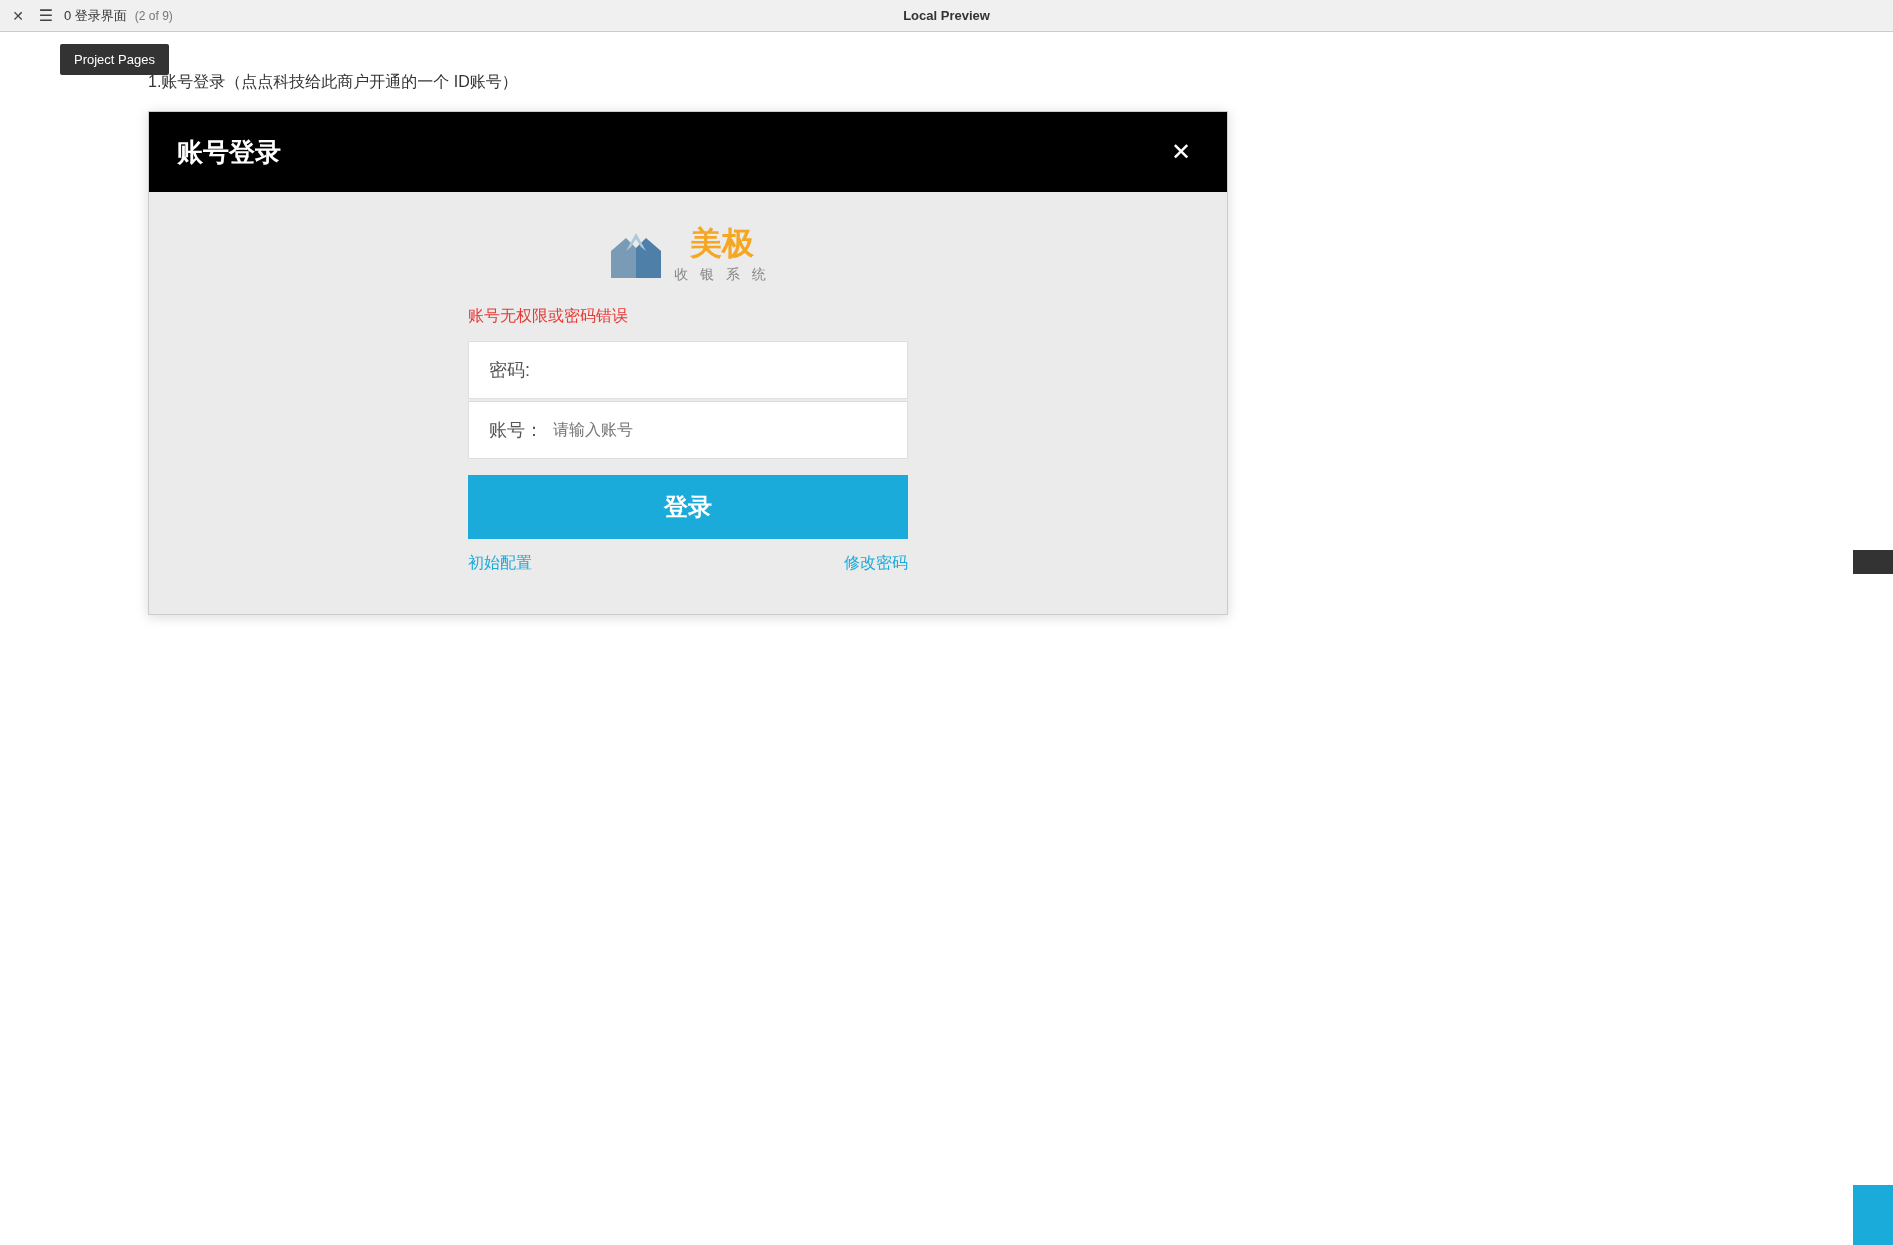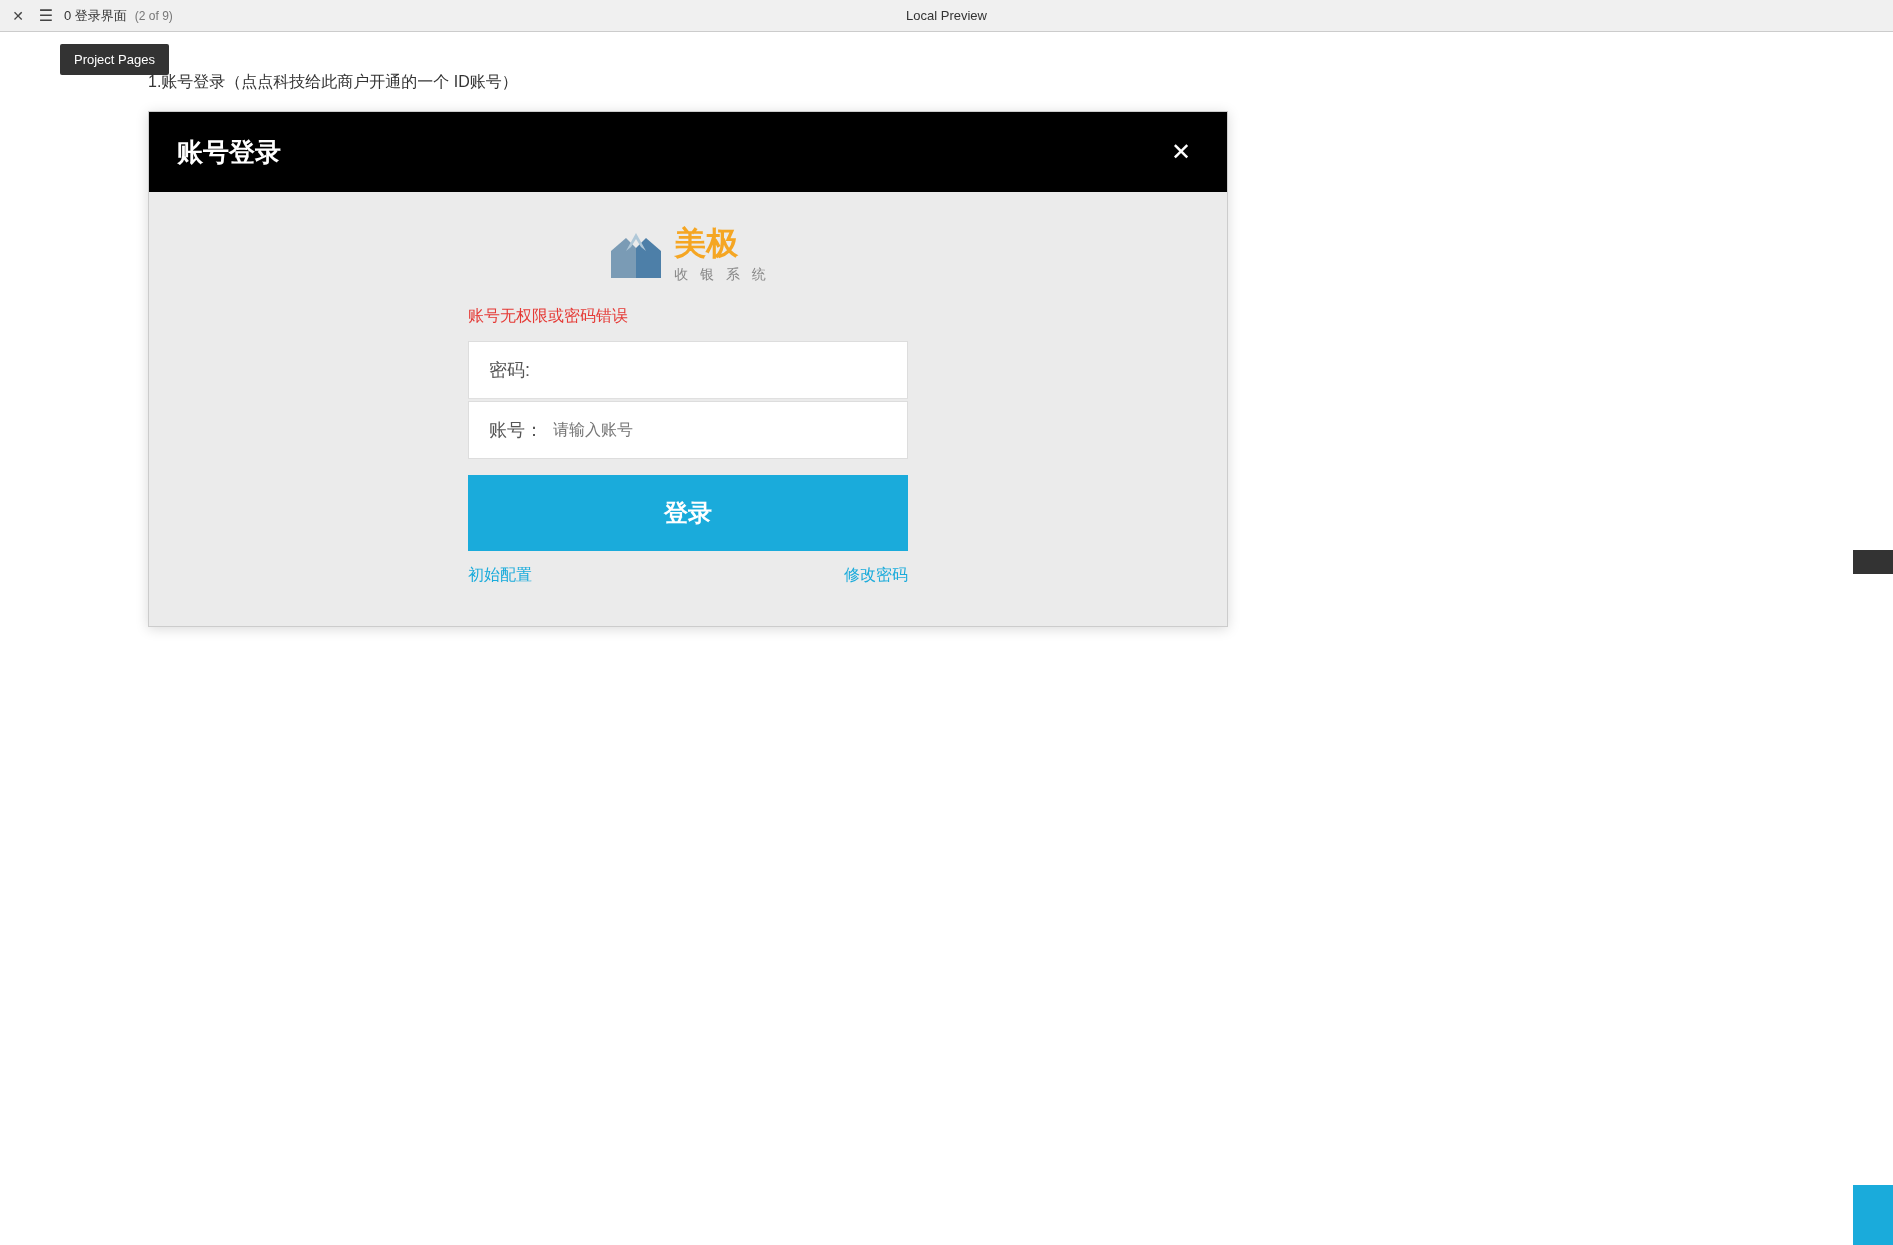--- a/index.html
+++ b/index.html
@@ -45,20 +45,21 @@
     .top-bar-page-info {
       font-size: 12px;
       color: #777;
     }
     .top-bar-local-preview {
       position: absolute;
       left: 50%;
       transform: translateX(-50%);
       font-size: 13px;
       color: #333;
+      font-weight: bold;
     }
 
     
     .project-pages-tooltip {
       position: absolute;
       top: 44px;
       left: 60px;
       background: #333;
       color: #fff;
       padding: 8px 14px;
@@ -139,20 +140,21 @@
     }
 
     .logo-icon {
       width: 60px;
       height: 60px;
     }
 
     .logo-text-area {
       display: flex;
       flex-direction: column;
+      text-align: center;
     }
 
     .logo-brand {
       font-size: 32px;
       font-weight: bold;
       color: #f5a623;
     }
 
     .logo-subtitle {
       font-size: 14px;
@@ -199,21 +201,21 @@
       outline: none;
       font-size: 16px;
       color: #999;
       flex: 1;
       background: transparent;
       font-family: inherit;
     }
 
     .login-btn {
       width: 440px;
-      height: 76px;
+      height: 64px;
       background: #1aabdb;
       color: #fff;
       font-size: 24px;
       font-weight: bold;
       border: none;
       cursor: pointer;
       margin-top: 16px;
       display: flex;
       align-items: center;
       justify-content: center;

